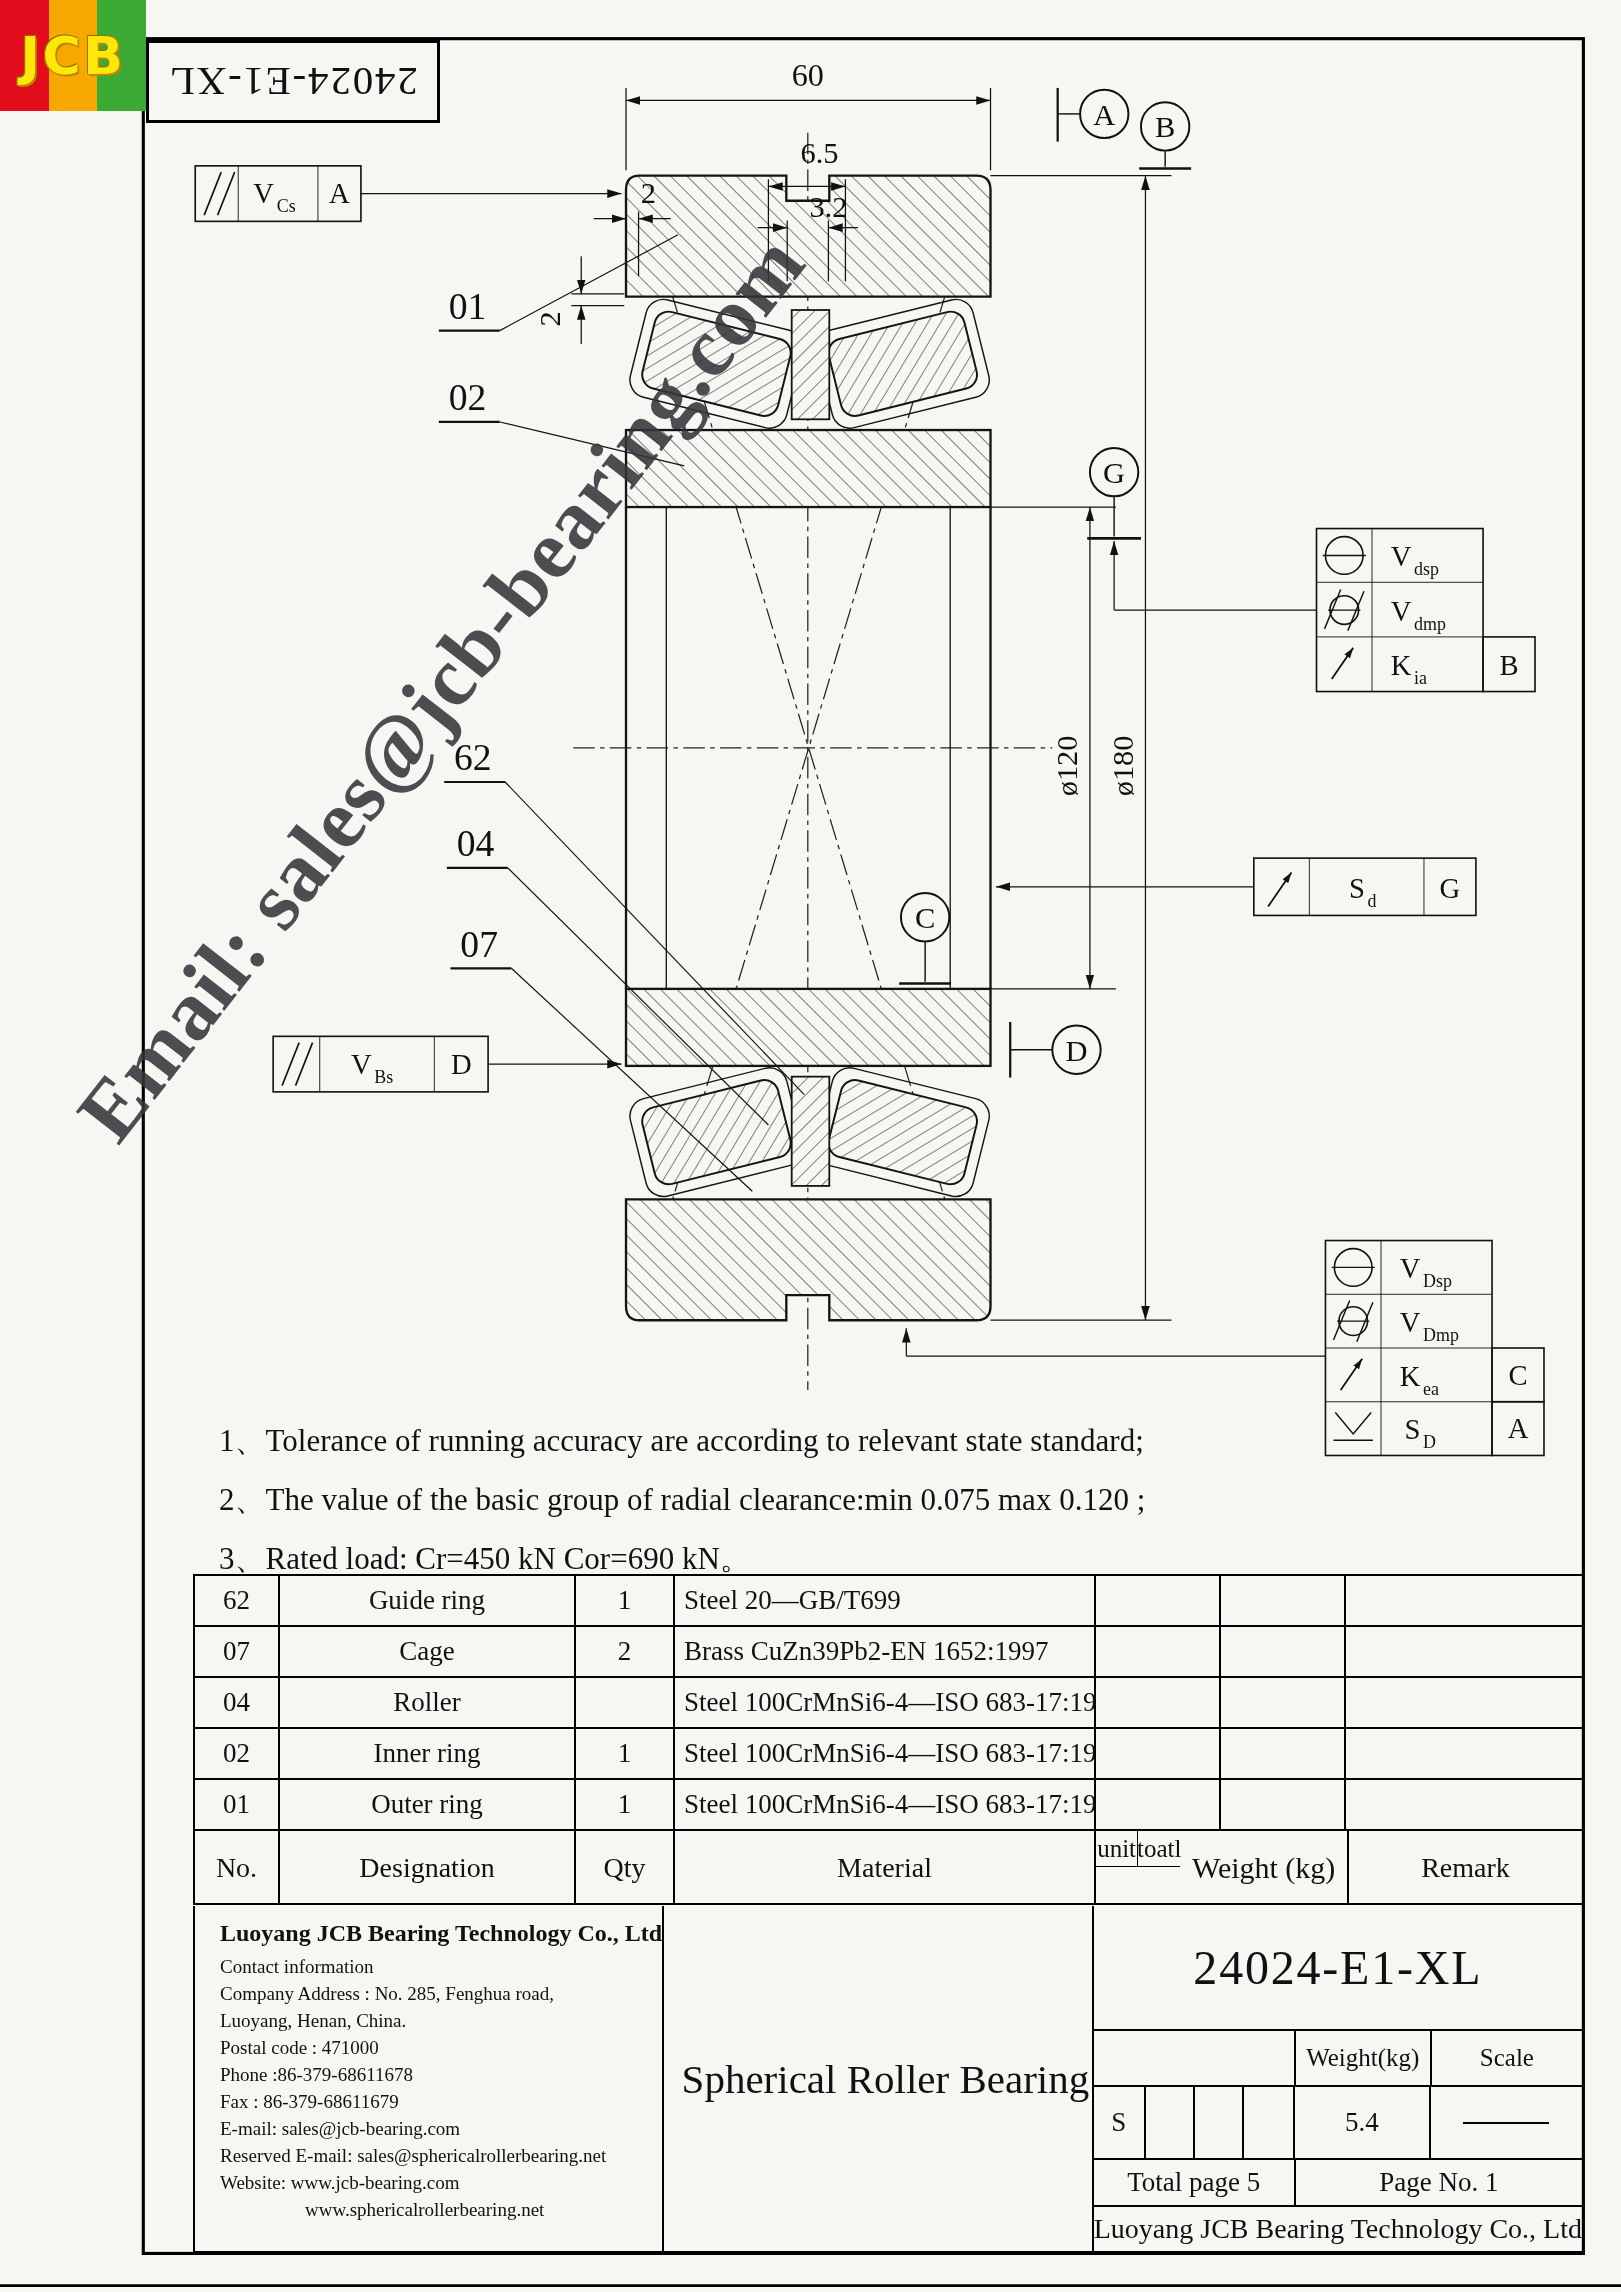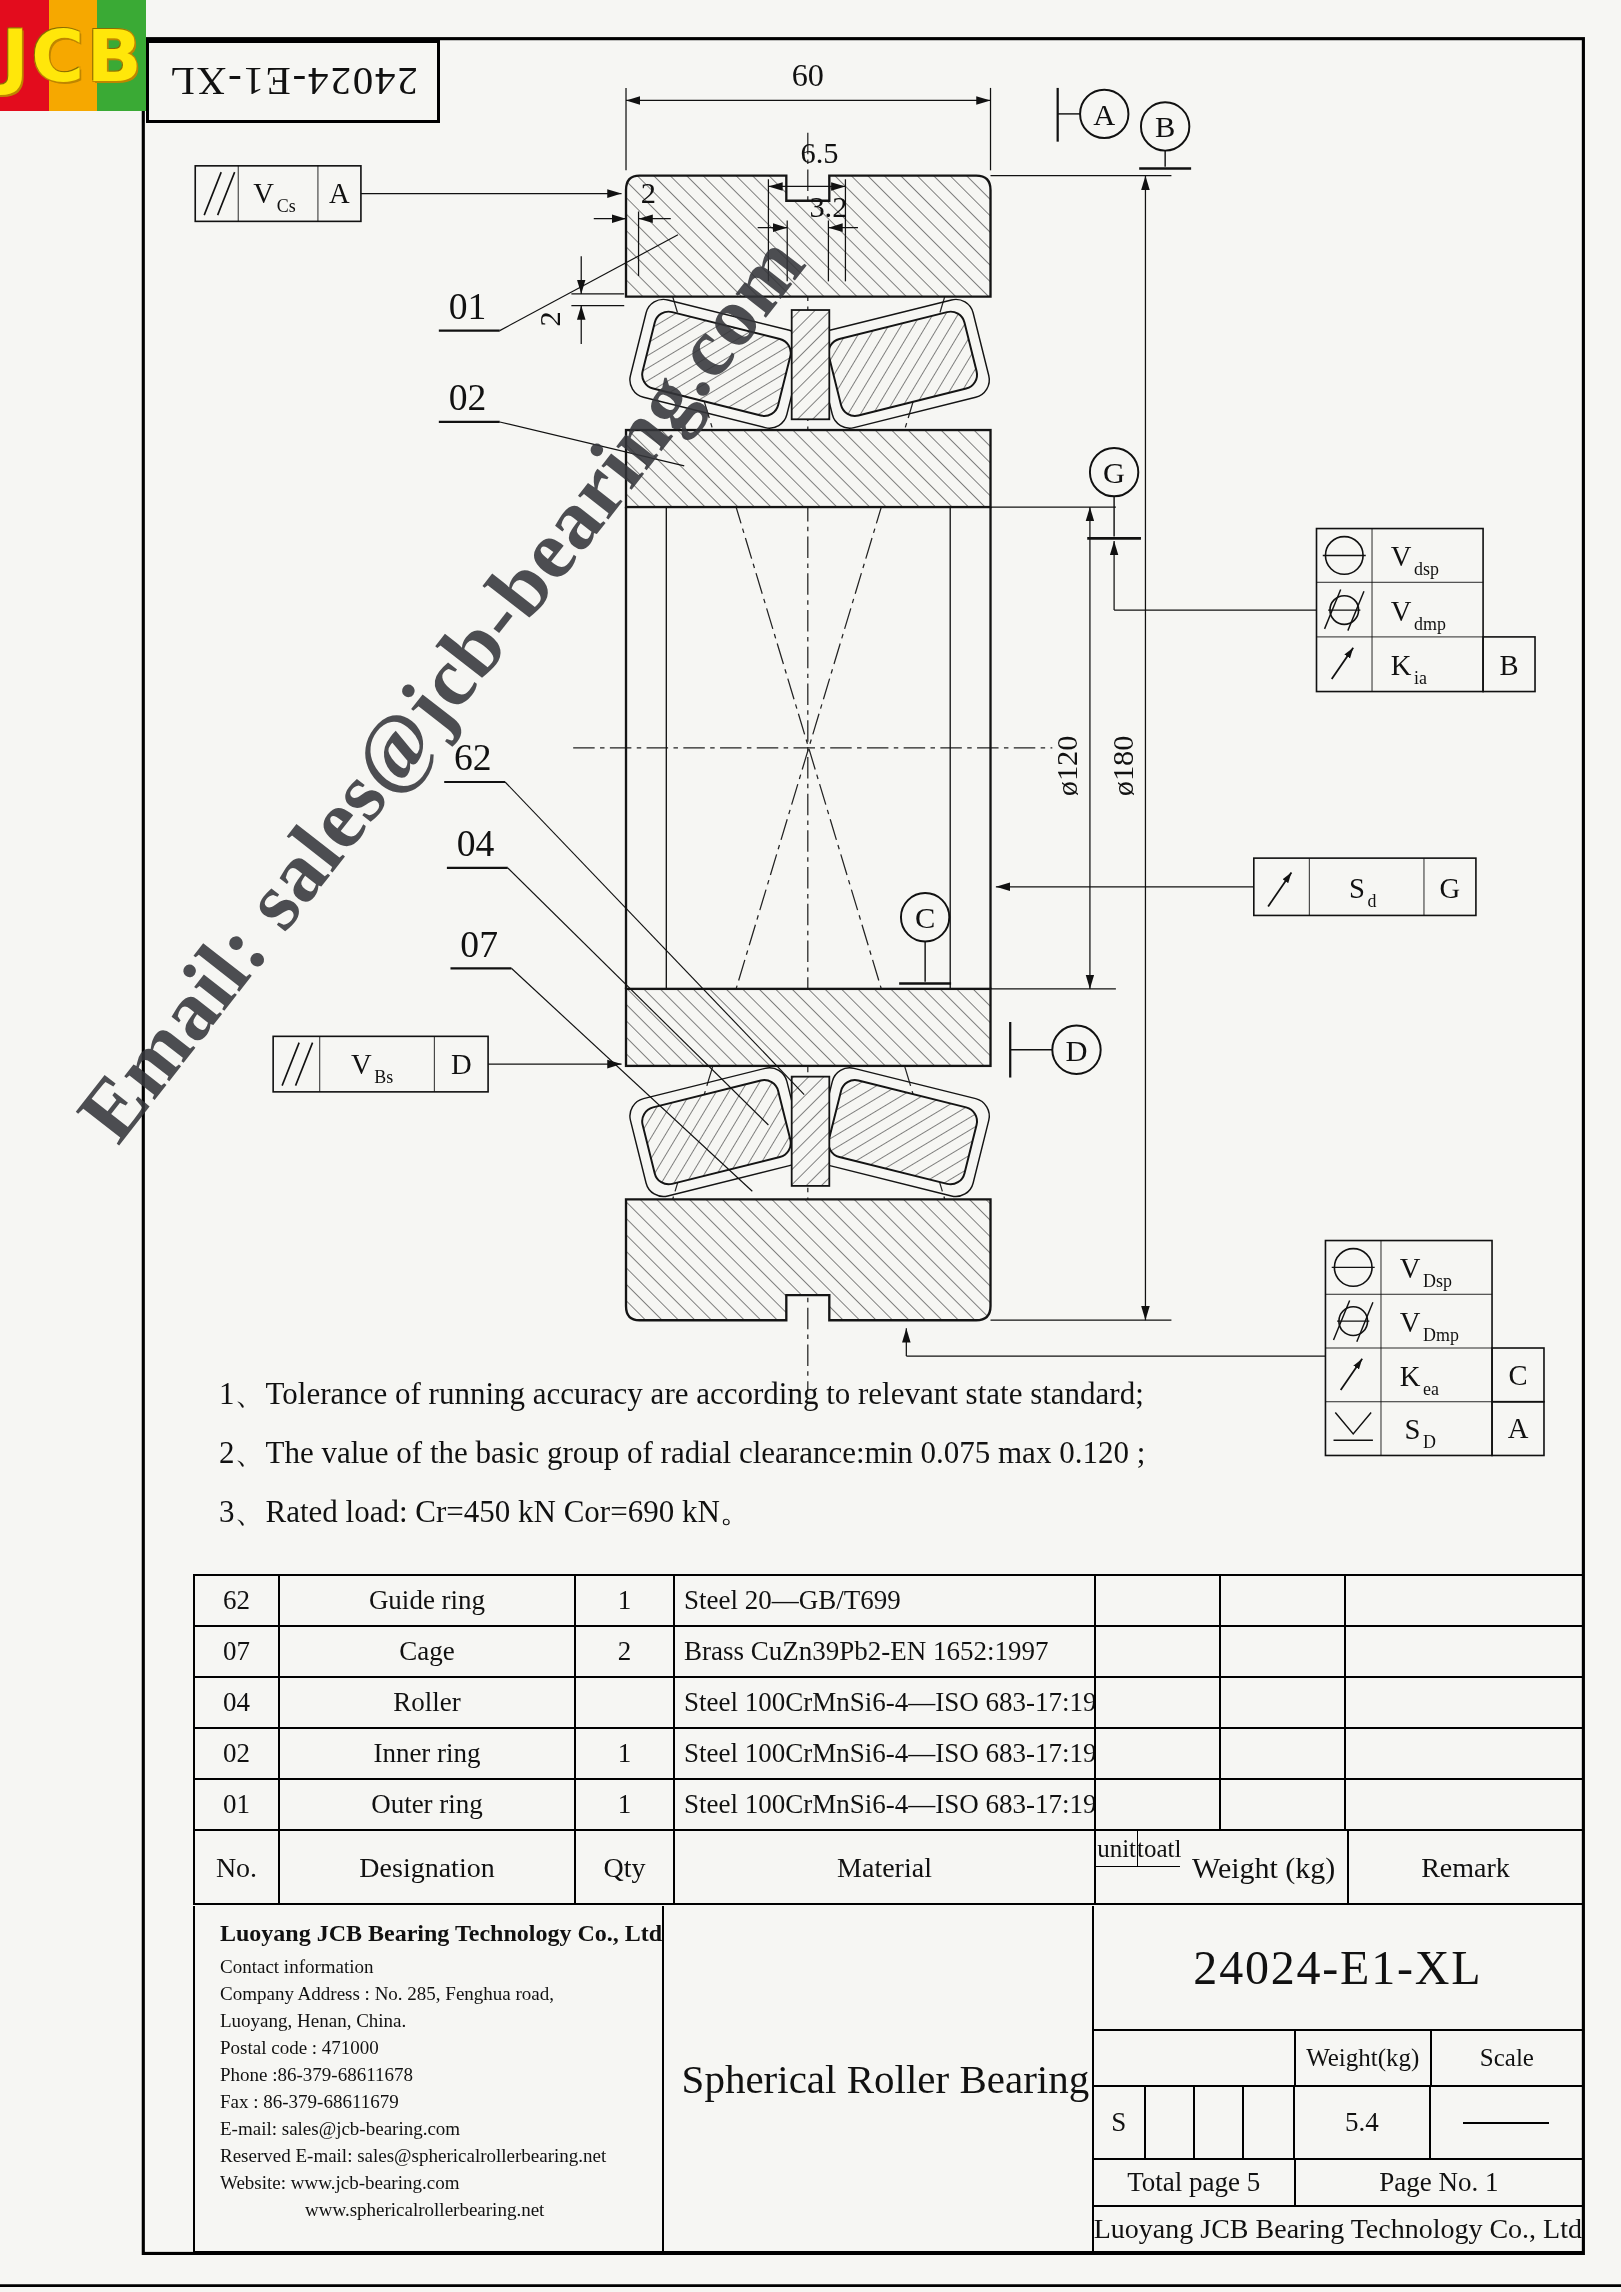--- a/index.html
+++ b/index.html
@@ -6,32 +6,32 @@
   .page{position:relative;width:1621px;height:2293px;background:#f6f6f3;overflow:hidden;
         font-family:"Liberation Serif","DejaVu Serif",serif;color:#111;}
   svg text{font-family:"Liberation Serif","DejaVu Serif",serif;fill:#111;}
   
   .logo{position:absolute;left:0;top:0;width:146px;height:111px;display:flex;z-index:4;}
   .logo .stripe{flex:1;height:100%;}
   .logo .s1{background:#e30c1d;}
   .logo .s2{background:#f6a800;}
   .logo .s3{background:#3aaa35;}
   .logo .letters{position:absolute;left:0;top:0;width:100%;height:100%;display:flex;align-items:center;justify-content:center;
-      font-family:"DejaVu Sans","Liberation Sans",sans-serif;font-weight:900;font-size:72px;letter-spacing:2.7px;color:#ffe70a;
+      font-family:"DejaVu Sans","Liberation Sans",sans-serif;font-weight:900;font-size:52px;letter-spacing:2.7px;color:#ffe70a;
       text-shadow:1.8px 1.8px 0 #bf8600,-0.9px -0.9px 0 #8a6d00,0.9px -0.9px 0 #bf8600,-0.9px 0.9px 0 #bf8600;}
   
   .titlebox{position:absolute;left:146px;top:40px;width:288px;height:77px;border:3.6px solid #000;
       display:flex;align-items:center;justify-content:center;z-index:4;background:#f6f6f3;}
   .titlebox span{transform:rotate(180deg);font-size:41px;letter-spacing:1.8px;}
   
   .watermark{position:absolute;left:134px;top:1062px;z-index:2;white-space:nowrap;
       font-size:84px;font-weight:bold;color:rgba(52,54,58,0.88);
       transform:rotate(-52deg);transform-origin:0 100%;letter-spacing:0.9px;}
   
-  .notes{position:absolute;left:219px;top:1364px;width:1182px;z-index:3;font-size:31px;}
+  .notes{position:absolute;left:219px;top:1411px;width:1182px;z-index:3;font-size:31px;}
   .notes div{height:59px;line-height:59px;white-space:nowrap;}
   
   .bom{position:absolute;left:193px;top:1574px;width:1391px;height:331px;border:2.7px solid #000;z-index:3;box-sizing:border-box;}
   .bomrow{display:flex;height:51px;border-bottom:2.7px solid #000;box-sizing:border-box;}
   .bomrow:last-child{border-bottom:none;}
   .bcell{border-right:2.7px solid #000;box-sizing:border-box;display:flex;align-items:center;justify-content:center;
       font-size:27px;white-space:nowrap;overflow:hidden;}
   .bcell:last-child{border-right:none;}
   .c-no{width:85px;}.c-des{width:296px;}.c-qty{width:99px;}
   .c-mat{width:421px;justify-content:flex-start;padding-left:9px;}

